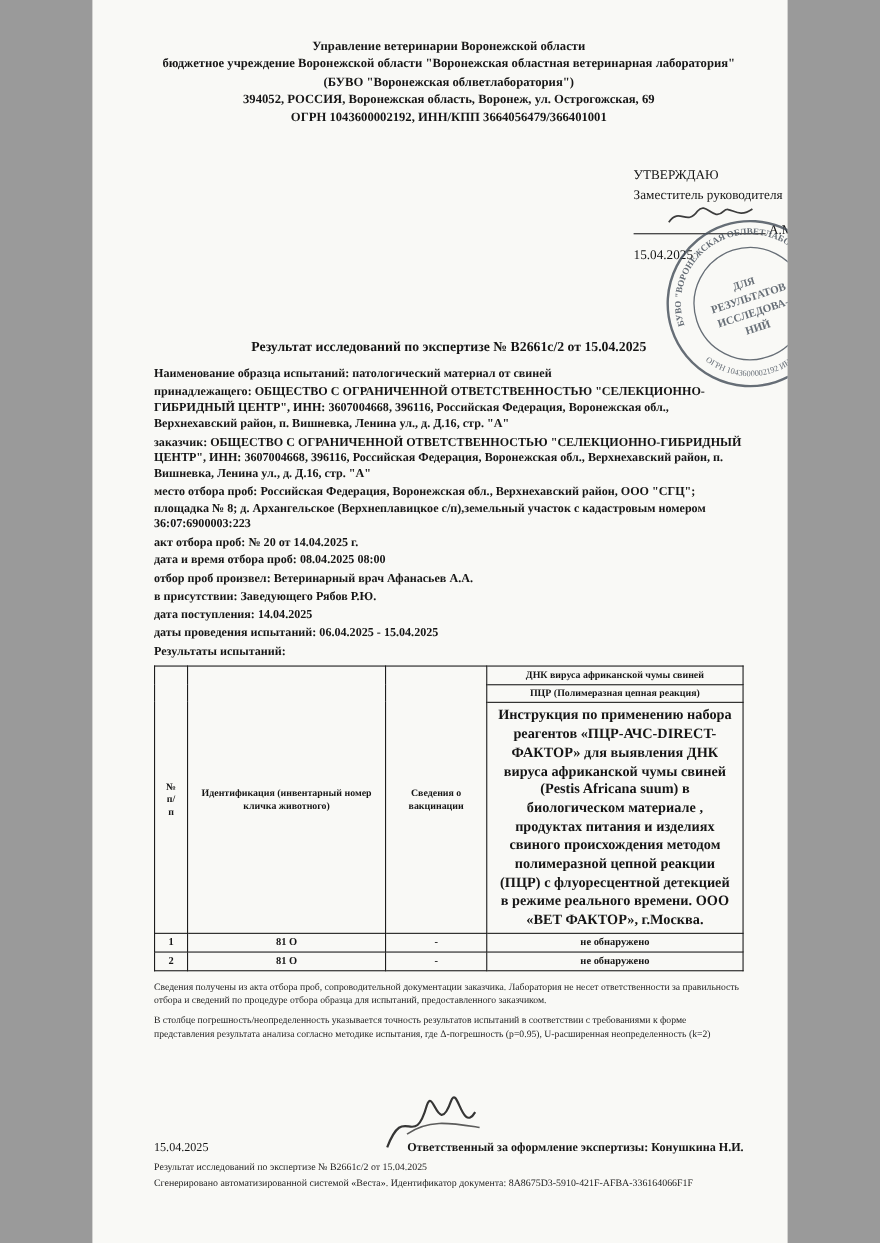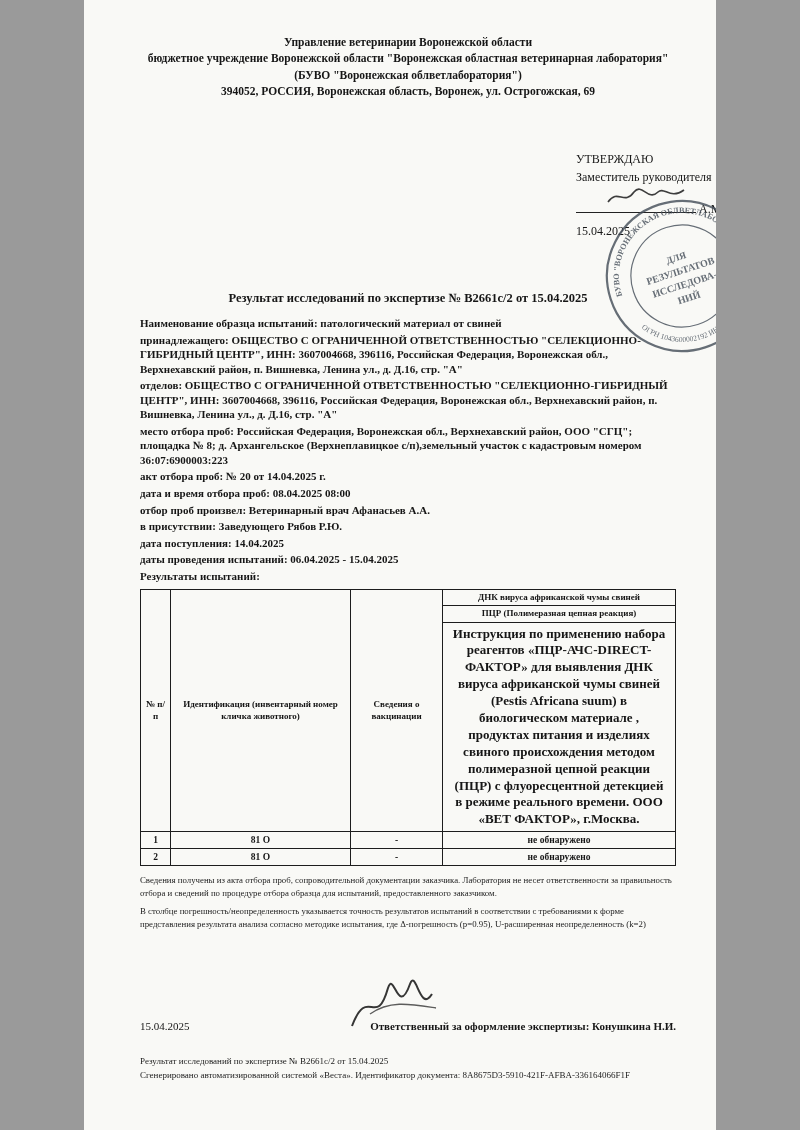--- a/index.html
+++ b/index.html
@@ -34,21 +34,21 @@
   .doc-title { text-align:center; font-size:12.5px; font-weight:bold; margin-top:192px; }
 
   
   .details { margin-top:10px; font-size:11px; font-weight:bold; line-height:1.32; }
   .details p { margin-bottom:2px; }
 
   
   table.results { border-collapse:collapse; width:100%; margin-top:6px; table-layout:fixed; }
   table.results th, table.results td {
     border:1px solid #1d1d1d; font-weight:bold; text-align:center; vertical-align:middle;
-    padding:2px 4px;
+    padding:2px 10px;
   }
   table.results th { font-size:9px; line-height:1.25; }
   table.results th.instr { font-size:13px; line-height:1.3; padding:3px 8px;font-family:Liberation Serif, serif; }
   table.results td { font-size:9.5px; height:17px; }
   .col-num { width:30px; } .col-id { width:180px; } .col-vacc { width:92px; }
 
   
   .notes { margin-top:8px; font-size:8.8px; line-height:1.45; color:#222; }
   .notes p { margin-bottom:5px; }
 
@@ -65,20 +65,21 @@
 <body>
 
 <div class="page">
   <div class="content">
 
     <div class="hdr">
       <div>Управление ветеринарии Воронежской области</div>
       <div>бюджетное учреждение Воронежской области "Воронежская областная ветеринарная лаборатория"</div>
       <div>(БУВО "Воронежская облветлаборатория")</div>
       <div>394052, РОССИЯ, Воронежская область, Воронеж, ул. Острогожская, 69</div>
+      <div>ОГРН 1043600002192, ИНН/КПП 3664056479/366401001</div>
     </div>
 
     <div class="approval">
       <div>УТВЕРЖДАЮ</div>
       <div>Заместитель руководителя</div>
       <div class="sigline">
         <svg class="approver-sig" width="90" height="26" viewBox="0 0 90 26">
           <path d="M4,18 C14,4 20,22 30,8 C38,-2 44,18 54,8 C60,2 66,16 80,6" stroke="#1c1c1c" stroke-width="1.6" fill="none" opacity="0.85"></path>
         </svg>
         <span class="rule"></span>
@@ -104,21 +105,21 @@
       <text x="80" y="78" font-size="10" font-weight="bold" text-anchor="middle">РЕЗУЛЬТАТОВ</text>
       <text x="80" y="92" font-size="10" font-weight="bold" text-anchor="middle">ИССЛЕДОВА-</text>
       <text x="80" y="106" font-size="10" font-weight="bold" text-anchor="middle">НИЙ</text>
     </svg>
 
     <div class="doc-title">Результат исследований по экспертизе № В2661с/2 от 15.04.2025</div>
 
     <div class="details">
       <p>Наименование образца испытаний: патологический материал от свиней</p>
       <p>принадлежащего: ОБЩЕСТВО С ОГРАНИЧЕННОЙ ОТВЕТСТВЕННОСТЬЮ "СЕЛЕКЦИОННО-ГИБРИДНЫЙ ЦЕНТР", ИНН: 3607004668, 396116, Российская Федерация, Воронежская обл., Верхнехавский район, п. Вишневка, Ленина ул., д. Д.16, стр. "А"</p>
-      <p>отделов: ОБЩЕСТВО С ОГРАНИЧЕННОЙ ОТВЕТСТВЕННОСТЬЮ "СЕЛЕКЦИОННО-ГИБРИДНЫЙ ЦЕНТР", ИНН: 3607004668, 396116, Российская Федерация, Воронежская обл., Верхнехавский район, п. Вишневка, Ленина ул., д. Д.16, стр. "А"</p>
+      <p>заказчик: ОБЩЕСТВО С ОГРАНИЧЕННОЙ ОТВЕТСТВЕННОСТЬЮ "СЕЛЕКЦИОННО-ГИБРИДНЫЙ ЦЕНТР", ИНН: 3607004668, 396116, Российская Федерация, Воронежская обл., Верхнехавский район, п. Вишневка, Ленина ул., д. Д.16, стр. "А"</p>
       <p>место отбора проб: Российская Федерация, Воронежская обл., Верхнехавский район, ООО "СГЦ"; площадка № 8; д. Архангельское (Верхнеплавицкое с/п),земельный участок с кадастровым номером 36:07:6900003:223</p>
       <p>акт отбора проб: № 20 от 14.04.2025 г.</p>
       <p>дата и время отбора проб: 08.04.2025 08:00</p>
       <p>отбор проб произвел: Ветеринарный врач Афанасьев А.А.</p>
       <p>в присутствии: Заведующего Рябов Р.Ю.</p>
       <p>дата поступления: 14.04.2025</p>
       <p>даты проведения испытаний: 06.04.2025 - 15.04.2025</p>
       <p>Результаты испытаний:</p>
     </div>
 

